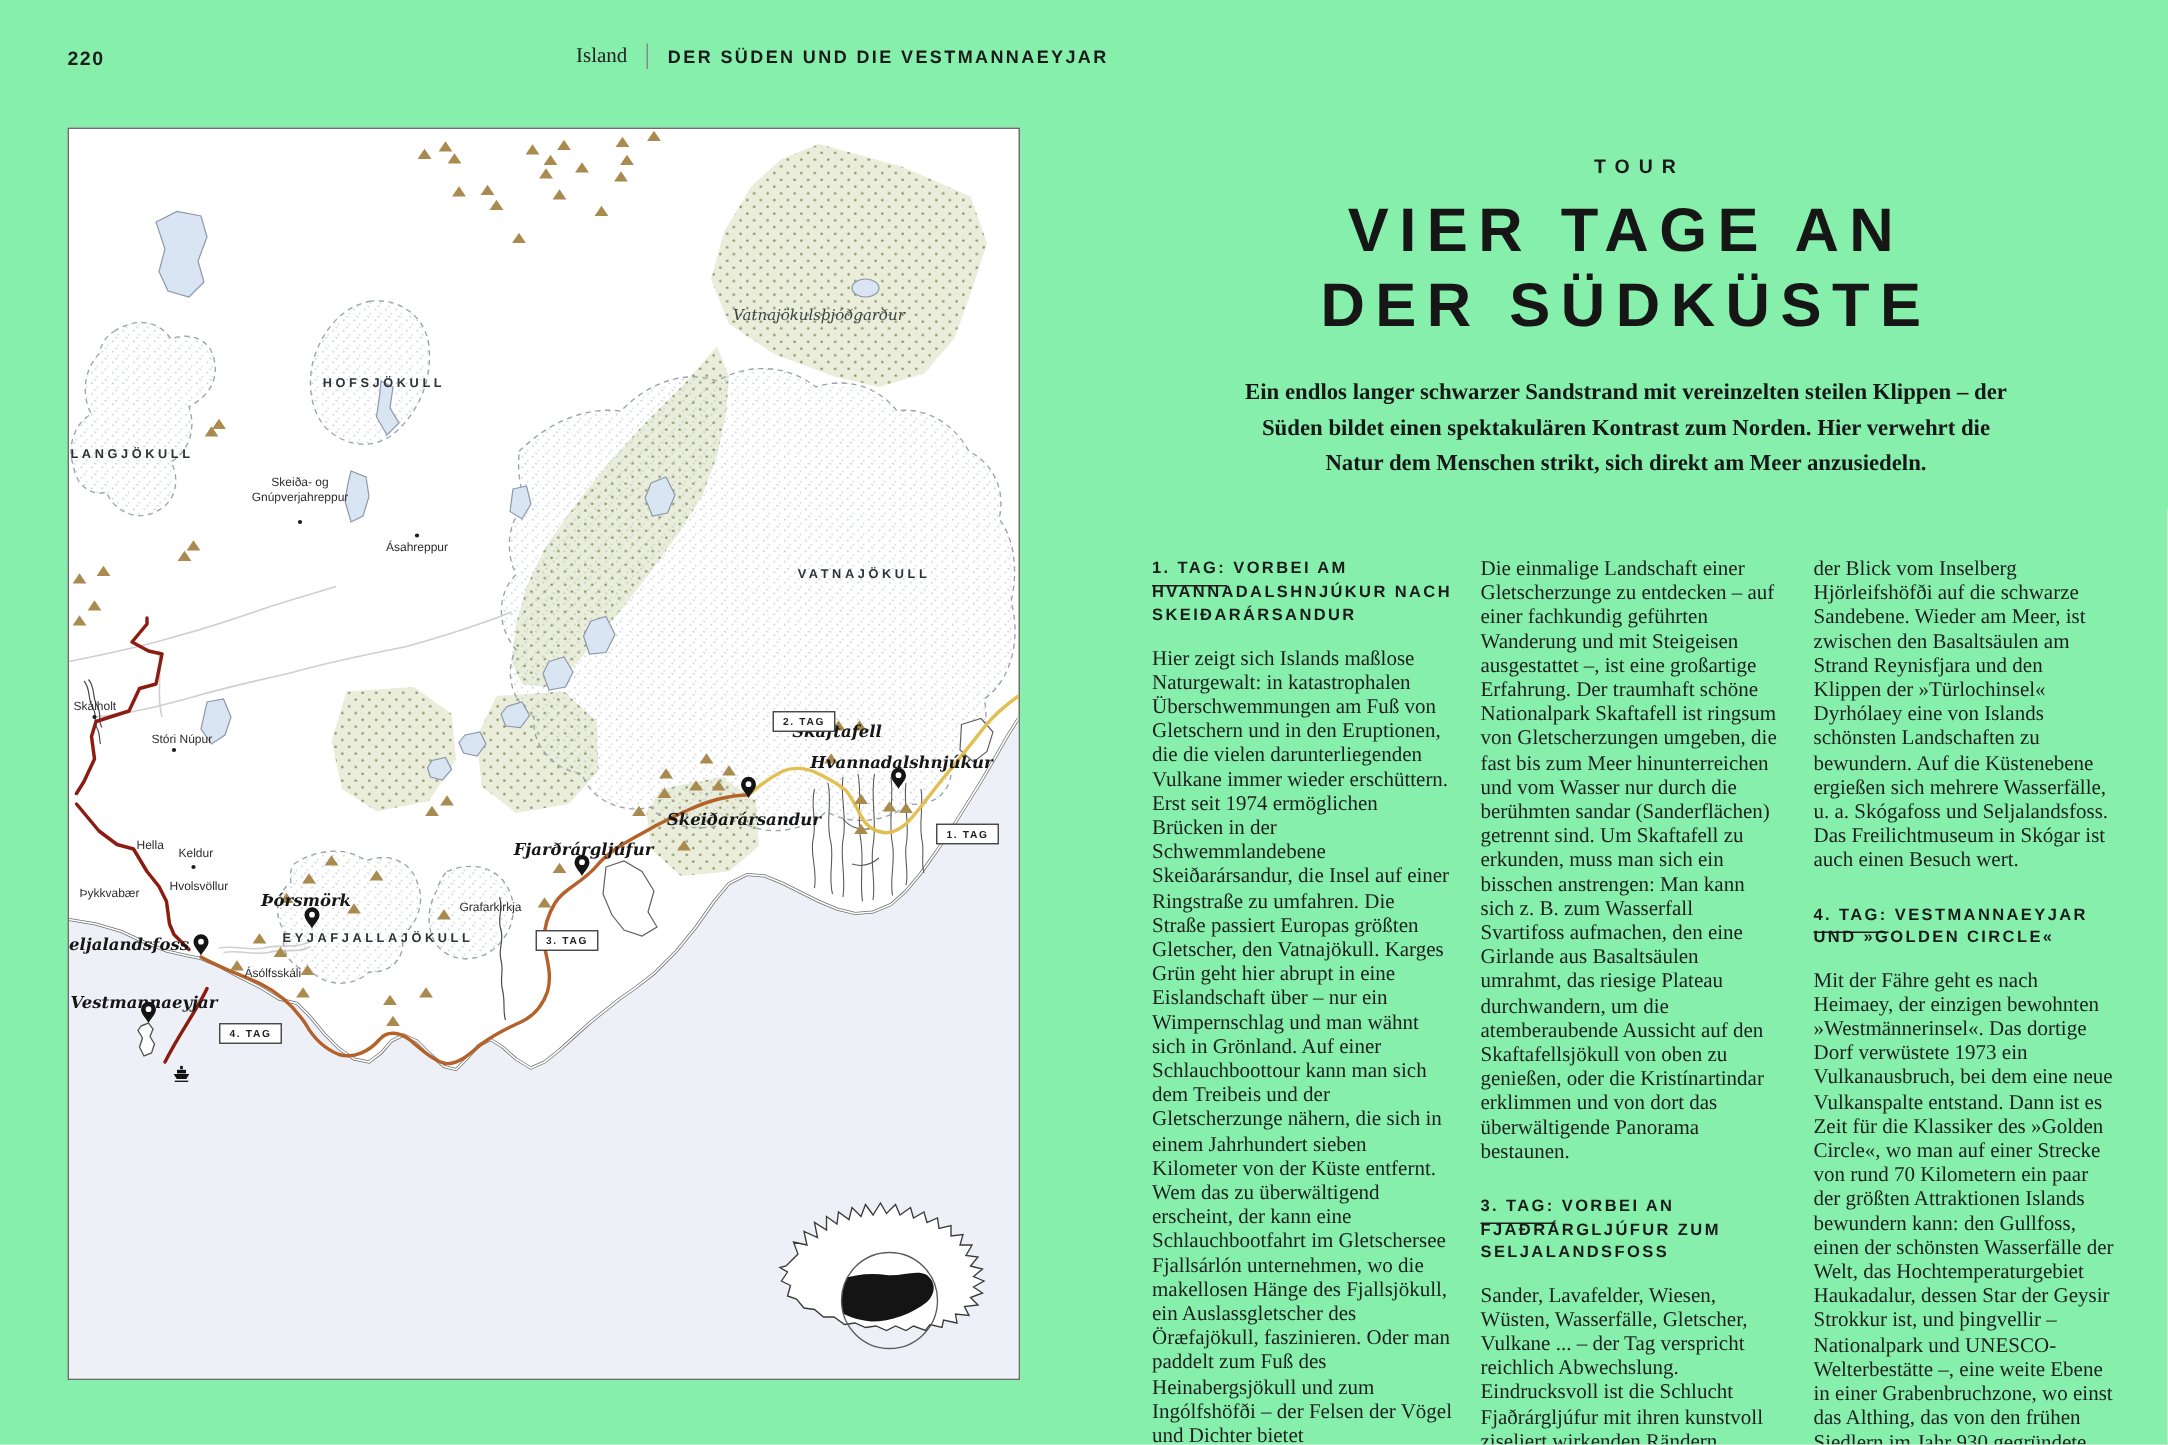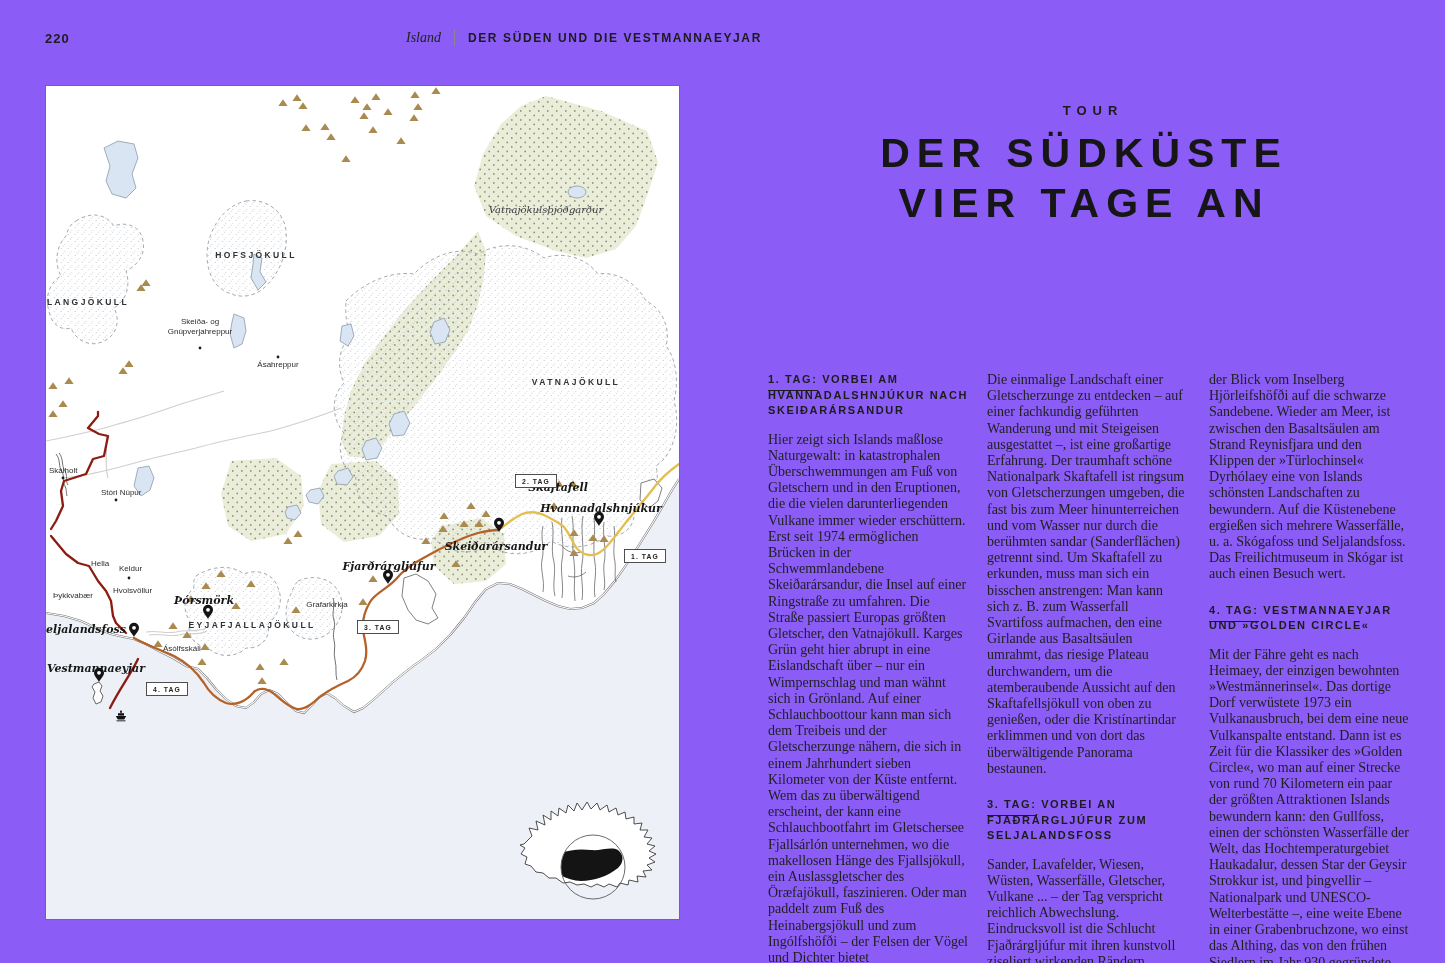--- a/index.html
+++ b/index.html
@@ -1,22 +1,22 @@
 <!DOCTYPE html>
 <html lang="de"><head>
 <meta charset="utf-8">
 <style>
   html,body{margin:0;padding:0;background:#e8e8e8;}
-  #page{position:relative;width:1445px;height:963px;background:#8b5cf6;overflow:hidden;
+  #page{position:relative;width:1445px;height:963px;background:#86efac;overflow:hidden;
         font-family:"Liberation Sans",sans-serif;color:#1d1d1d;}
 
   
   .pageno{position:absolute;left:45px;top:31px;font-size:13px;font-weight:700;letter-spacing:1px;}
   .runhead{position:absolute;left:384px;top:29px;display:flex;align-items:center;gap:13px;}
-  .runhead .book{font-family:"Liberation Serif",serif;font-style:italic;font-size:14px;color:#222;margin-left:22px;}
+  .runhead .book{font-family:"Liberation Serif",serif;font-size:14px;color:#222;}
   .runhead .div{width:1px;height:17px;background:#8a8a8a;}
   .runhead .chapter{font-size:12px;font-weight:700;letter-spacing:1.6px;color:#1b1b1b;}
 
   
   #map-frame{position:absolute;left:45px;top:85px;width:633px;height:833px;border:1px solid #6e6e6e;background:#fff;}
   #map{display:block;width:100%;height:100%;}
   .sea{fill:var(--sea,#edf1f7);}
   .coast-outer{fill:none;stroke:#6f6f6f;stroke-width:2.1;}
   .coast-inner{fill:none;stroke:#ffffff;stroke-width:1.1;}
   .glacier{fill:url(#stipple);stroke:#9aa2ac;stroke-width:0.9;stroke-dasharray:3.5 3;}
@@ -313,23 +313,24 @@
             <rect x="-3" y="-1.8" width="6" height="2.4" class="ferry"></rect>
             <rect x="-0.9" y="-4.4" width="1.8" height="2.2" class="ferry"></rect>
             <rect x="-4.5" y="5.4" width="9" height="0.9" class="ferry"></rect>
           </g>
         </g>
   </svg>
   </div>
 
   <div class="kicker">TOUR</div>
   <div class="title">
+    <div>VIER TAGE AN</div>
     <div>DER SÜDKÜSTE</div>
-    <div>VIER TAGE AN</div>
   </div>
+  <div class="intro">Ein endlos langer schwarzer Sandstrand mit vereinzelten steilen Klippen – der Süden bildet einen spektakulären Kontrast zum Norden. Hier verwehrt die Natur dem Menschen strikt, sich direkt am Meer anzusiedeln.</div>
 
   <div class="col" id="col-1">
       <div class="section">
         <div class="sec-head"><span class="day">1. TAG:</span> VORBEI AM HVANNADALSHNJÚKUR NACH SKEIÐARÁRSANDUR</div>
         <div class="sec-body">Hier zeigt sich Islands maßlose Naturgewalt: in katastrophalen Überschwemmungen am Fuß von Gletschern und in den Eruptionen, die die vielen darunterliegenden Vulkane immer wieder erschüttern. Erst seit 1974 ermöglichen Brücken in der Schwemmlandebene Skeiðarársandur, die Insel auf einer Ringstraße zu umfahren. Die Straße passiert Europas größten Gletscher, den Vatnajökull. Karges Grün geht hier abrupt in eine Eislandschaft über – nur ein Wimpernschlag und man wähnt sich in Grönland. Auf einer Schlauchboottour kann man sich dem Treibeis und der Gletscherzunge nähern, die sich in einem Jahrhundert sieben Kilometer von der Küste entfernt. Wem das zu überwältigend erscheint, der kann eine Schlauchbootfahrt im Gletschersee Fjallsárlón unternehmen, wo die makellosen Hänge des Fjallsjökull, ein Auslassgletscher des Öræfajökull, faszinieren. Oder man paddelt zum Fuß des Heinabergsjökull und zum Ingólfshöfði – der Felsen der Vögel und Dichter bietet atemberaubenden Blick auf den höchsten Gipfel der Insel, den Hvannadalshnjúkur.</div>
       </div>
     </div>
   <div class="col" id="col-2">
       <div class="section">
         <div class="sec-body">Die einmalige Landschaft einer Gletscherzunge zu entdecken – auf einer fachkundig geführten Wanderung und mit Steigeisen ausgestattet –, ist eine großartige Erfahrung. Der traumhaft schöne Nationalpark Skaftafell ist ringsum von Gletscherzungen umgeben, die fast bis zum Meer hinunterreichen und vom Wasser nur durch die berühmten sandar (Sanderflächen) getrennt sind. Um Skaftafell zu erkunden, muss man sich ein bisschen anstrengen: Man kann sich z. B. zum Wasserfall Svartifoss aufmachen, den eine Girlande aus Basaltsäulen umrahmt, das riesige Plateau durchwandern, um die atemberaubende Aussicht auf den Skaftafellsjökull von oben zu genießen, oder die Kristínartindar erklimmen und von dort das überwältigende Panorama bestaunen.</div>

